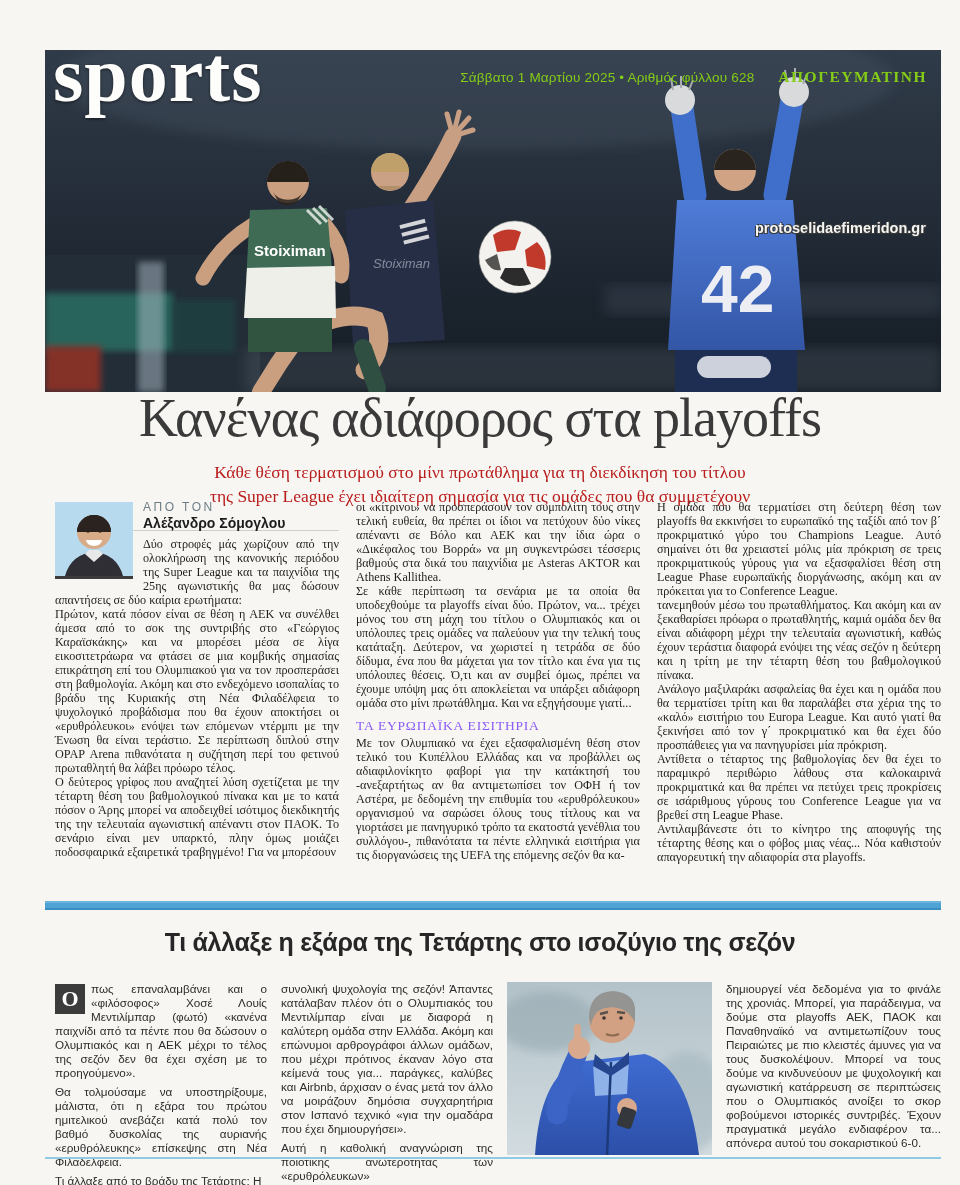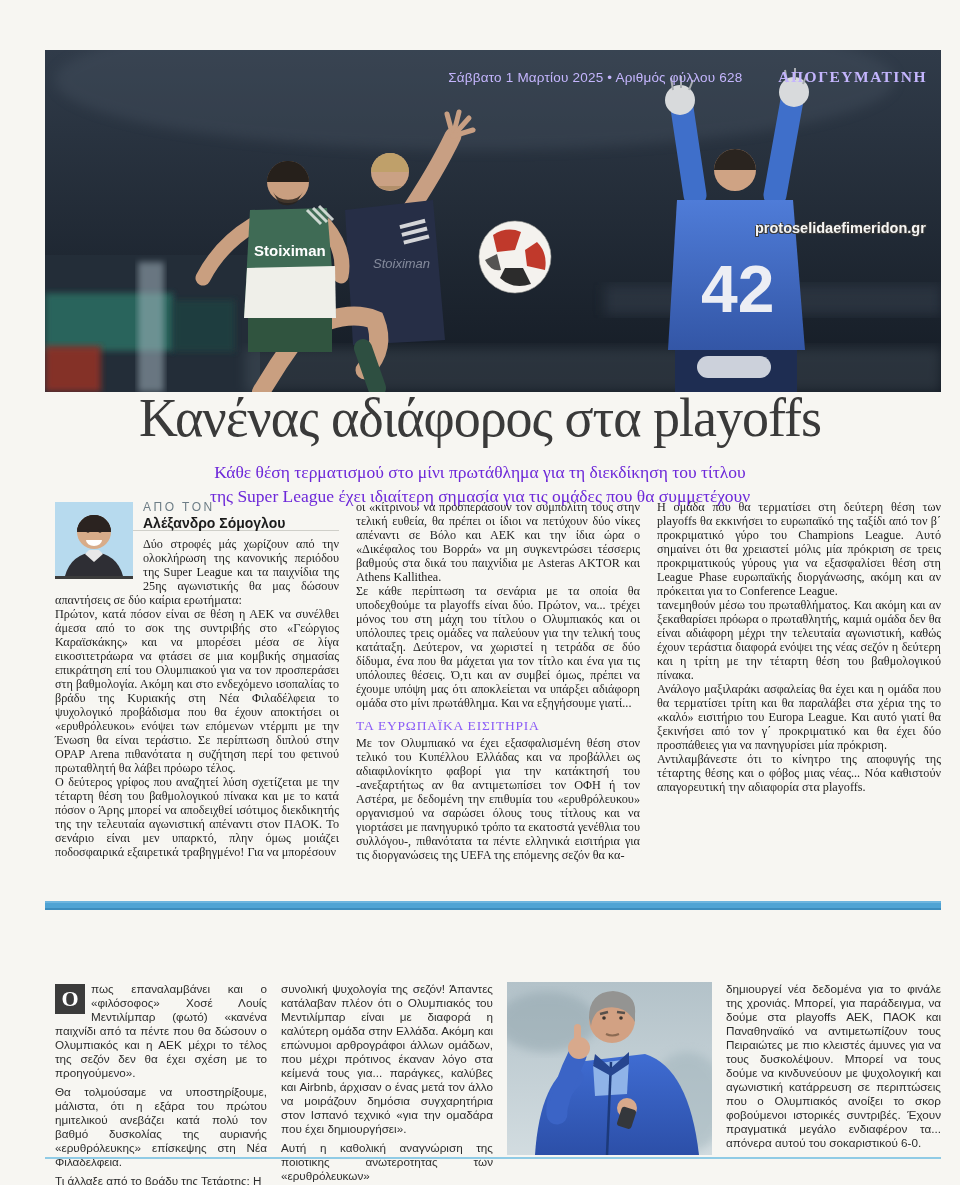--- a/index.html
+++ b/index.html
@@ -4,32 +4,32 @@
 <style>
   html,body{margin:0;padding:0;background:#e9e7e3;}
   .page{position:relative;width:960px;height:1185px;margin:0 auto;background:#f7f6f2;
         overflow:hidden;font-family:"Liberation Serif",serif;color:#222;}
 
   
   .hero{position:absolute;left:45px;top:50px;width:896px;height:342px;overflow:hidden;background:#1b2430;}
   .hero svg{position:absolute;left:0;top:0;}
   .logo{position:absolute;left:8px;top:-14px;font-family:"Liberation Serif",serif;font-weight:bold;
         font-size:78px;line-height:1;color:#fdfdfb;letter-spacing:1px;text-shadow:0 1px 3px rgba(0,0,0,.55);}
-  .dateline{position:absolute;right:14px;top:18px;display:flex;align-items:baseline;gap:36px;color:#c4b5fd;}
+  .dateline{position:absolute;right:14px;top:18px;display:flex;align-items:baseline;gap:24px;color:#84cc16;}
   .date-txt{font-family:"Liberation Sans",sans-serif;font-size:13.5px;letter-spacing:.2px;}
   .masthead-txt{font-family:"Liberation Serif",serif;font-weight:bold;font-size:15.5px;letter-spacing:1.5px;}
   .watermark{position:absolute;left:698px;top:170px;font-family:"Liberation Sans",sans-serif;font-weight:bold;
         font-size:14.5px;color:#f5f5f3;text-shadow:1px 1px 0 #3a3a3a,-1px 1px 0 #3a3a3a,1px -1px 0 #3a3a3a;margin-left:12px;}
 
   
   .headline{position:absolute;left:0;top:390px;width:960px;margin:0;text-align:center;
         font-family:"Liberation Serif",serif;font-weight:normal;font-size:54px;line-height:1.05;
         color:#3a3a3a;letter-spacing:-1px;}
   .subhead{position:absolute;left:0;top:460px;width:960px;text-align:center;
-        font-family:"Liberation Serif",serif;font-size:17.5px;line-height:1.38;color:#6d28d9;}
+        font-family:"Liberation Serif",serif;font-size:17.5px;line-height:1.38;color:#b91c1c;}
 
   
   .cols{position:absolute;left:55px;top:500px;width:886px;height:384px;display:flex;gap:17px;}
   .col{flex:1 1 0;font-size:12.2px;line-height:14px;text-align:justify;color:#1f1f1f;}
   .col p{margin:0;}
   .author-photo{float:left;width:78px;height:74px;margin:2px 10px 4px 0;background:#b7daee;
         border-bottom:3px solid #3c3c3c;overflow:hidden;}
   .byline-prefix{font-family:"Liberation Sans",sans-serif;font-size:12px;letter-spacing:2.5px;
         color:#6d7d86;margin-bottom:2px;}
   .byline-name{font-family:"Liberation Sans",sans-serif;font-weight:bold;font-size:14px;color:#1b1b1b;
@@ -150,20 +150,21 @@
           </g>
         <path d="M632 150 L748 150 L760 300 L623 300 Z" fill="url(#gkG)"></path>
         <circle cx="690" cy="120" r="21" fill="#cfa384"></circle>
         <path d="M669 120 a21 21 0 0 1 42 0" fill="#2a241f"></path>
         <text x="656" y="262" font-family="Liberation Sans, sans-serif" font-weight="bold" font-size="66" fill="#eceef4">42</text>
         <rect x="630" y="300" width="122" height="42" fill="#1e2d52"></rect>
         <rect x="652" y="306" width="74" height="22" rx="11" fill="#dfe3ea" opacity=".9"></rect>
       </g>
     </svg>
 
+    <div class="logo">sports</div>
     <div class="dateline">
       <span class="date-txt">Σάββατο 1 Μαρτίου 2025 • Αριθμός φύλλου 628</span>
       <span class="masthead-txt">ΑΠΟΓΕΥΜΑΤΙΝΗ</span>
     </div>
     <div class="watermark">protoselidaefimeridon.gr</div>
   </div>
 
   <h1 class="headline">Κανένας αδιάφορος στα playoffs</h1>
   <div class="subhead">
     <div>Κάθε θέση τερματισμού στο μίνι πρωτάθλημα για τη διεκδίκηση του τίτλου</div>
@@ -196,25 +197,27 @@
       <p>οι «κίτρινοι» να προσπεράσουν τον συμπολίτη τους στην τελική ευθεία, θα πρέπει οι ίδιοι να πετύχουν δύο νίκες απέναντι σε Βόλο και ΑΕΚ και την ίδια ώρα ο «Δικέφαλος του Βορρά» να μη συγκεντρώσει τέσσερις βαθμούς στα δικά του παιχνίδια με Asteras AKTOR και Athens Kallithea.</p>
       <p>Σε κάθε περίπτωση τα σενάρια με τα οποία θα υποδεχθούμε τα playoffs είναι δύο. Πρώτον, να... τρέχει μόνος του στη μάχη του τίτλου ο Ολυμπιακός και οι υπόλοιπες τρεις ομάδες να παλεύουν για την τελική τους κατάταξη. Δεύτερον, να χωριστεί η τετράδα σε δύο δίδυμα, ένα που θα μάχεται για τον τίτλο και ένα για τις υπόλοιπες θέσεις. Ό,τι και αν συμβεί όμως, πρέπει να έχουμε υπόψη μας ότι αποκλείεται να υπάρξει αδιάφορη ομάδα στο μίνι πρωτάθλημα. Και να εξηγήσουμε γιατί...</p>
       <h3 class="kicker">ΤΑ ΕΥΡΩΠΑΪΚΑ ΕΙΣΙΤΗΡΙΑ</h3>
       <p>Με τον Ολυμπιακό να έχει εξασφαλισμένη θέση στον τελικό του Κυπέλλου Ελλάδας και να προβάλλει ως αδιαφιλονίκητο φαβορί για την κατάκτησή του -ανεξαρτήτως αν θα αντιμετωπίσει τον ΟΦΗ ή τον Αστέρα, με δεδομένη την επιθυμία του «ερυθρόλευκου» οργανισμού να σαρώσει όλους τους τίτλους και να γιορτάσει με πανηγυρικό τρόπο τα εκατοστά γενέθλια του συλλόγου-, πιθανότατα τα πέντε ελληνικά εισιτήρια για τις διοργανώσεις της UEFA της επόμενης σεζόν θα κα-</p>
     </div>
 
     <div class="col">
       <p>Η ομάδα που θα τερματίσει στη δεύτερη θέση των playoffs θα εκκινήσει το ευρωπαϊκό της ταξίδι από τον β΄ προκριματικό γύρο του Champions League. Αυτό σημαίνει ότι θα χρειαστεί μόλις μία πρόκριση σε τρεις προκριματικούς γύρους για να εξασφαλίσει θέση στη League Phase ευρωπαϊκής διοργάνωσης, ακόμη και αν πρόκειται για το Conference League.</p>
       <p>τανεμηθούν μέσω του πρωταθλήματος. Και ακόμη και αν ξεκαθαρίσει πρόωρα ο πρωταθλητής, καμιά ομάδα δεν θα είναι αδιάφορη μέχρι την τελευταία αγωνιστική, καθώς έχουν τεράστια διαφορά ενόψει της νέας σεζόν η δεύτερη και η τρίτη με την τέταρτη θέση του βαθμολογικού πίνακα.</p>
       <p>Ανάλογο μαξιλαράκι ασφαλείας θα έχει και η ομάδα που θα τερματίσει τρίτη και θα παραλάβει στα χέρια της το «καλό» εισιτήριο του Europa League. Και αυτό γιατί θα ξεκινήσει από τον γ΄ προκριματικό και θα έχει δύο προσπάθειες για να πανηγυρίσει μία πρόκριση.</p>
+      <p>Αντίθετα ο τέταρτος της βαθμολογίας δεν θα έχει το παραμικρό περιθώριο λάθους στα καλοκαιρινά προκριματικά και θα πρέπει να πετύχει τρεις προκρίσεις σε ισάριθμους γύρους του Conference League για να βρεθεί στη League Phase.</p>
       <p>Αντιλαμβάνεστε ότι το κίνητρο της αποφυγής της τέταρτης θέσης και ο φόβος μιας νέας... Νόα καθιστούν απαγορευτική την αδιαφορία στα playoffs.</p>
     </div>
   </div>
 
   <div class="bar"></div>
+  <h2 class="bottom-title">Τι άλλαξε η εξάρα της Τετάρτης στο ισοζύγιο της σεζόν</h2>
 
   <div class="bcols">
     <div class="bcol">
       <p><span class="dropcap">Ο</span><span>πως επαναλαμβάνει και ο «φιλόσοφος» Χοσέ Λουίς Μεντιλίμπαρ (φωτό) «κανένα παιχνίδι από τα πέντε που θα δώσουν ο Ολυμπιακός και η ΑΕΚ μέχρι το τέλος της σεζόν δεν θα έχει σχέση με το προηγούμενο».</span></p>
       <p>Θα τολμούσαμε να υποστηρίξουμε, μάλιστα, ότι η εξάρα του πρώτου ημιτελικού ανεβάζει κατά πολύ τον βαθμό δυσκολίας της αυριανής «ερυθρόλευκης» επίσκεψης στη Νέα Φιλαδέλφεια.</p>
       <p>Τι άλλαξε από το βράδυ της Τετάρτης; Η</p>
     </div>
 
     <div class="bcol">
       <p>συνολική ψυχολογία της σεζόν! Άπαντες κατάλαβαν πλέον ότι ο Ολυμπιακός του Μεντιλίμπαρ είναι με διαφορά η καλύτερη ομάδα στην Ελλάδα. Ακόμη και επώνυμοι αρθρογράφοι άλλων ομάδων, που μέχρι πρότινος έκαναν λόγο στα κείμενά τους για... παράγκες, καλύβες και Airbnb, άρχισαν ο ένας μετά τον άλλο να μοιράζουν δημόσια συγχαρητήρια στον Ισπανό τεχνικό «για την ομαδάρα που έχει δημιουργήσει».</p>

